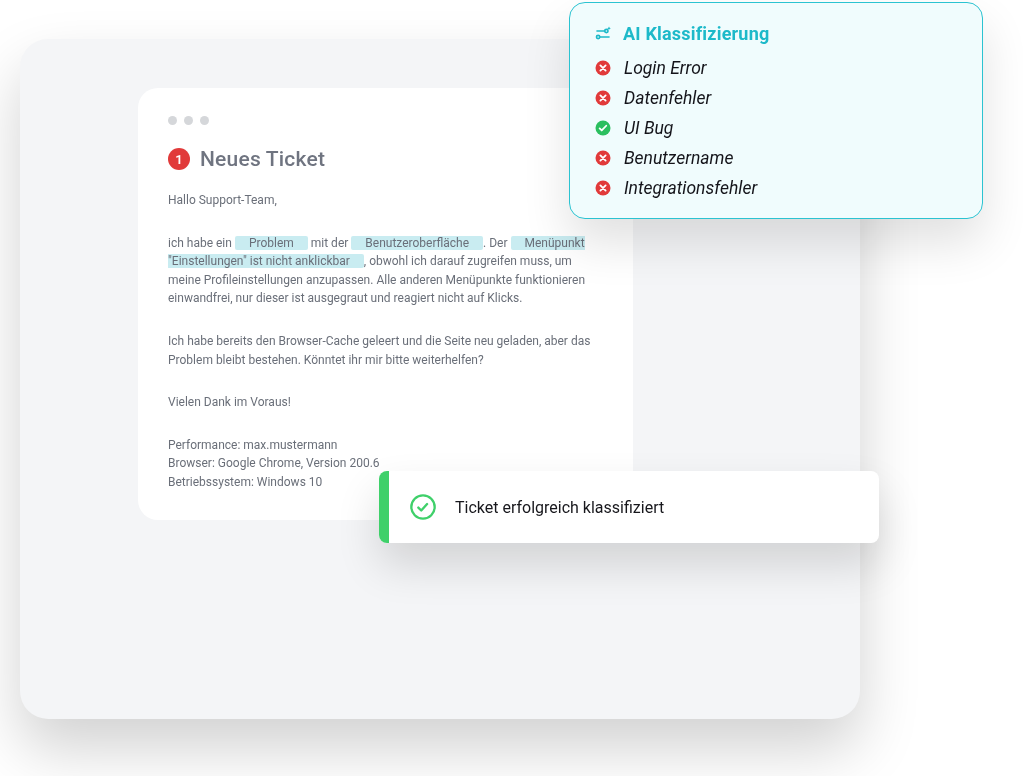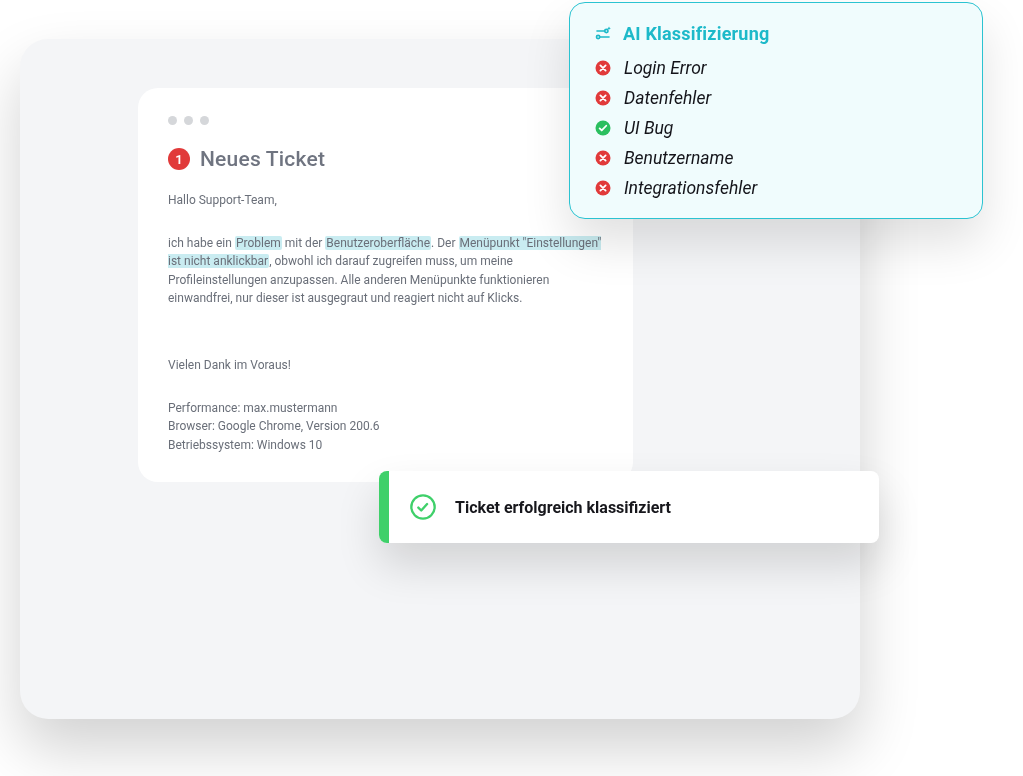--- a/index.html
+++ b/index.html
@@ -35,21 +35,21 @@
   .ticket-badge {
     width: 22px; height: 22px; border-radius: 50%;
     background: #e13a3a; color: #fff;
     display: flex; align-items: center; justify-content: center;
     font-size: 13px; font-weight: 600;
   }
   .ticket-title { font-size: 21px; color: #6f7480; font-weight: 500; letter-spacing: 0.2px; }
   .ticket-body { font-size: 12px; line-height: 1.55; color: #6a6f79; }
   .ticket-body p { margin-bottom: 0; }
   .gap { height: 24px; }
-  .hl { background: #c9ecf1; border-radius: 2px; padding: 0 1px; }
+  .hl { background: #c9ecf1; border-radius: 2px; padding: 0 14px; }
 
   .class-panel {
     position: absolute;
     left: 569px;
     top: 2px;
     width: 414px;
     background: #f0fcfd;
     border: 1.5px solid #2bc3d1;
     border-radius: 16px;
     padding: 20px 24px 20px 24px;
@@ -70,21 +70,21 @@
     height: 72px;
     background: #fff;
     border-radius: 8px;
     box-shadow: 0 22px 44px rgba(0,0,0,0.14);
     display: flex;
     align-items: center;
     overflow: hidden;
   }
   .toast-bar { width: 10px; height: 100%; background: #3fd06a; }
   .toast-icon { margin-left: 20px; margin-right: 18px; }
-  .toast-text { font-size: 16px; font-weight: 700; color: #17171c; }
+  .toast-text { font-size: 16px; font-weight: 400; color: #17171c; }
 </style>
 </head>
 <body>
 
 <div class="backdrop"></div>
 
 <div class="ticket-card">
   <div class="window-dots">
     <div class="dot"></div>
     <div class="dot"></div>
@@ -94,20 +94,21 @@
     <div class="ticket-badge">1</div>
     <div class="ticket-title">Neues Ticket</div>
   </div>
   <div class="ticket-body">
     <p>Hallo Support-Team,</p>
     <div class="gap"></div>
     <p>
       <span>ich habe ein </span><span class="hl">Problem</span><span> mit der </span><span class="hl">Benutzeroberfläche</span><span>. Der </span><span class="hl">Menüpunkt "Einstellungen" ist nicht anklickbar</span><span>, obwohl ich darauf zugreifen muss, um meine Profileinstellungen anzupassen. Alle anderen Menüpunkte funktionieren einwandfrei, nur dieser ist ausgegraut und reagiert nicht auf Klicks.</span>
     </p>
     <div class="gap"></div>
+    <p>Ich habe bereits den Browser-Cache geleert und die Seite neu geladen, aber das Problem bleibt bestehen. Könntet ihr mir bitte weiterhelfen?</p>
     <div class="gap"></div>
     <p>Vielen Dank im Voraus!</p>
     <div class="gap"></div>
     <p>Performance: max.mustermann</p>
     <p>Browser: Google Chrome, Version 200.6</p>
     <p>Betriebssystem: Windows 10</p>
   </div>
 </div>
 
 <div class="class-panel">

